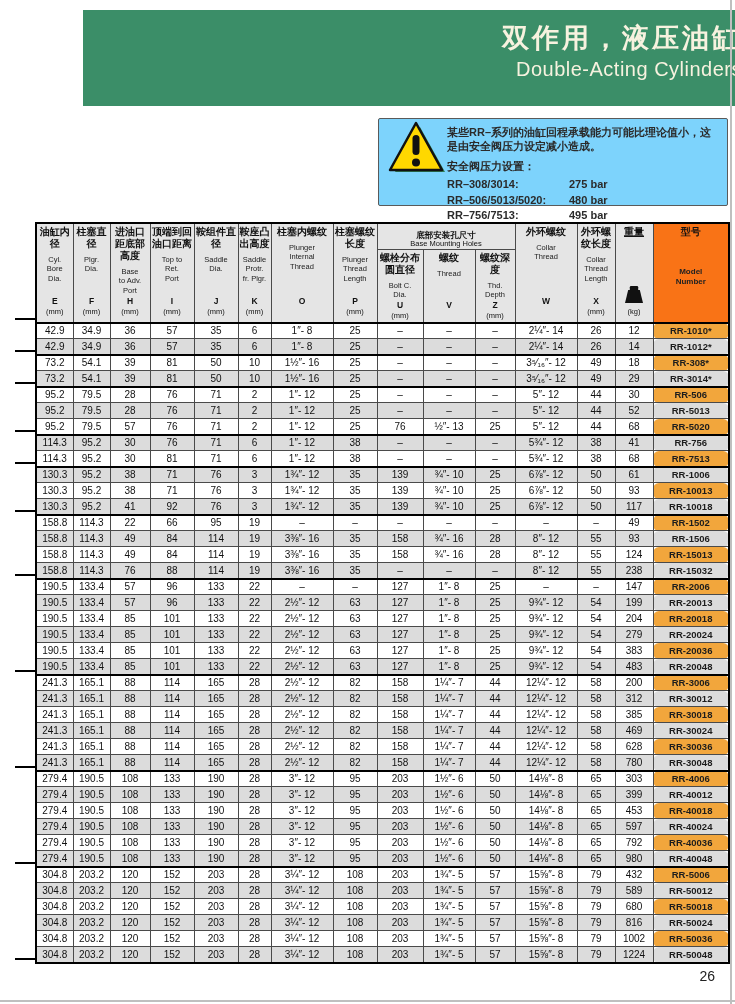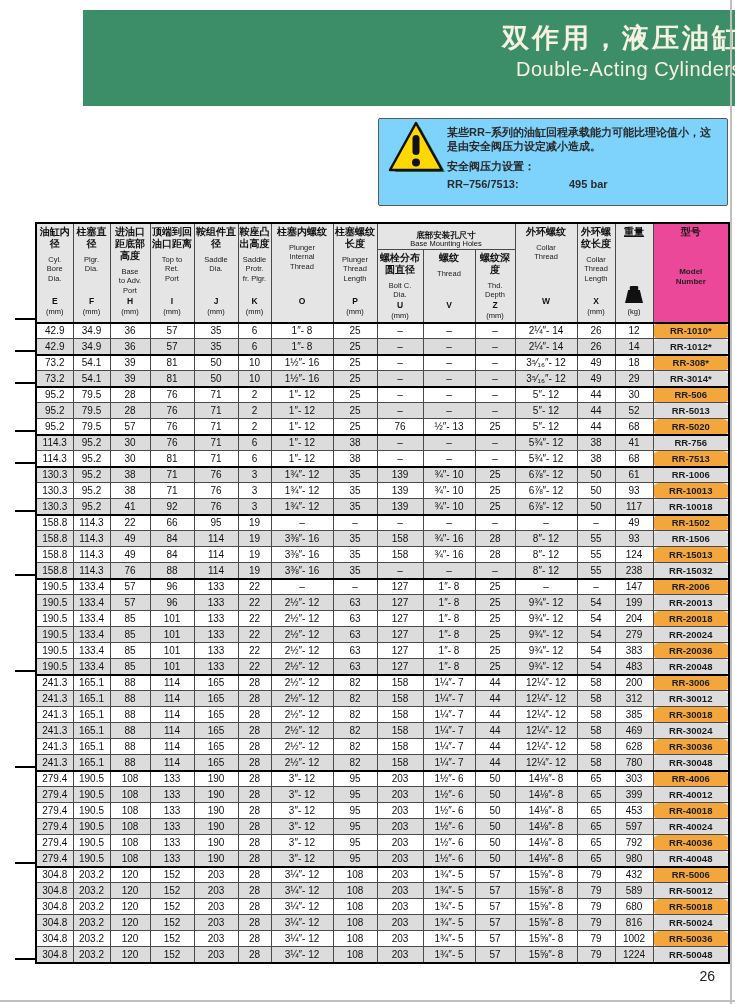--- a/index.html
+++ b/index.html
@@ -26,21 +26,21 @@
   .hwrap{display:flex;flex-direction:column;align-items:center;height:94px;padding:2px 1px;box-sizing:border-box;}
   th.sub .hwrap{height:72px;}
   .h-cn{font-size:10px;font-weight:bold;line-height:1.2;color:#111;text-align:center;}
   .h-cn.u{text-decoration:underline;}
   .h-en{font-size:7.5px;color:#222;line-height:1.25;white-space:pre-line;text-align:center;margin-top:5px;}
   .h-letter{font-size:8.5px;font-weight:bold;margin-top:auto;}
   .h-unit{font-size:7.5px;min-height:9px;margin-top:1px;}
   .g-head{height:22px;}
   .g-cn{font-size:8.5px;font-weight:bold;text-align:center;line-height:1.1;padding-top:7px;}
   .g-en{font-size:7.5px;text-align:center;line-height:1.1;}
-  th.model-h{background:#ec4899;}
+  th.model-h{background:#f97316;}
   .m-en{margin:auto 0;font-size:8px;font-weight:bold;}
   .w-icon{margin-top:auto;margin-bottom:2px;}
   tbody td{font-size:10px;text-align:center;height:16px;line-height:13px;vertical-align:middle;color:#111;background:#fff;}
   tr.stripe td{background:#DCDCDC;}
   td.model{background:#F2A63C;font-weight:bold;font-size:9.5px;color:#1d1d1d;border-radius:6px;}
   tr.group-start td{border-top:2px solid #000;}
   tbody tr:first-child td{border-top:2px solid #000;}
   .tick{position:absolute;left:-20px;width:20px;height:2px;background:#000;}
   
   .page-number{position:absolute;right:20px;top:968px;font-size:14px;color:#222;}
@@ -62,20 +62,28 @@
       <svg width="58" height="56" viewBox="0 0 58 56">
         <polygon points="33,7 58,52 8,52" fill="#2F7A55"></polygon>
         <polygon points="29,3 55,50 3,50" fill="#FFD800" stroke="#111" stroke-width="2.5" stroke-linejoin="round"></polygon>
         <rect x="25.5" y="15" width="7" height="20" rx="3.5" fill="#111"></rect>
         <circle cx="29" cy="42.5" r="4" fill="#111"></circle>
       </svg>
     </span>
     <p class="warn-body">某些RR–系列的油缸回程承载能力可能比理论值小，这是由安全阀压力设定减小造成。</p>
     <p class="warn-sub">安全阀压力设置：</p>
     <div class="warn-row">
+      <span class="warn-label">RR–308/3014:</span>
+      <span>275 bar</span>
+    </div>
+    <div class="warn-row">
+      <span class="warn-label">RR–506/5013/5020:</span>
+      <span>480 bar</span>
+    </div>
+    <div class="warn-row">
       <span class="warn-label">RR–756/7513:</span>
       <span>495 bar</span>
     </div>
   </div>
 
   <div class="table-wrap">
     <table>
         <colgroup>
           <col style="width: 37px;">
           <col style="width: 37px;">

